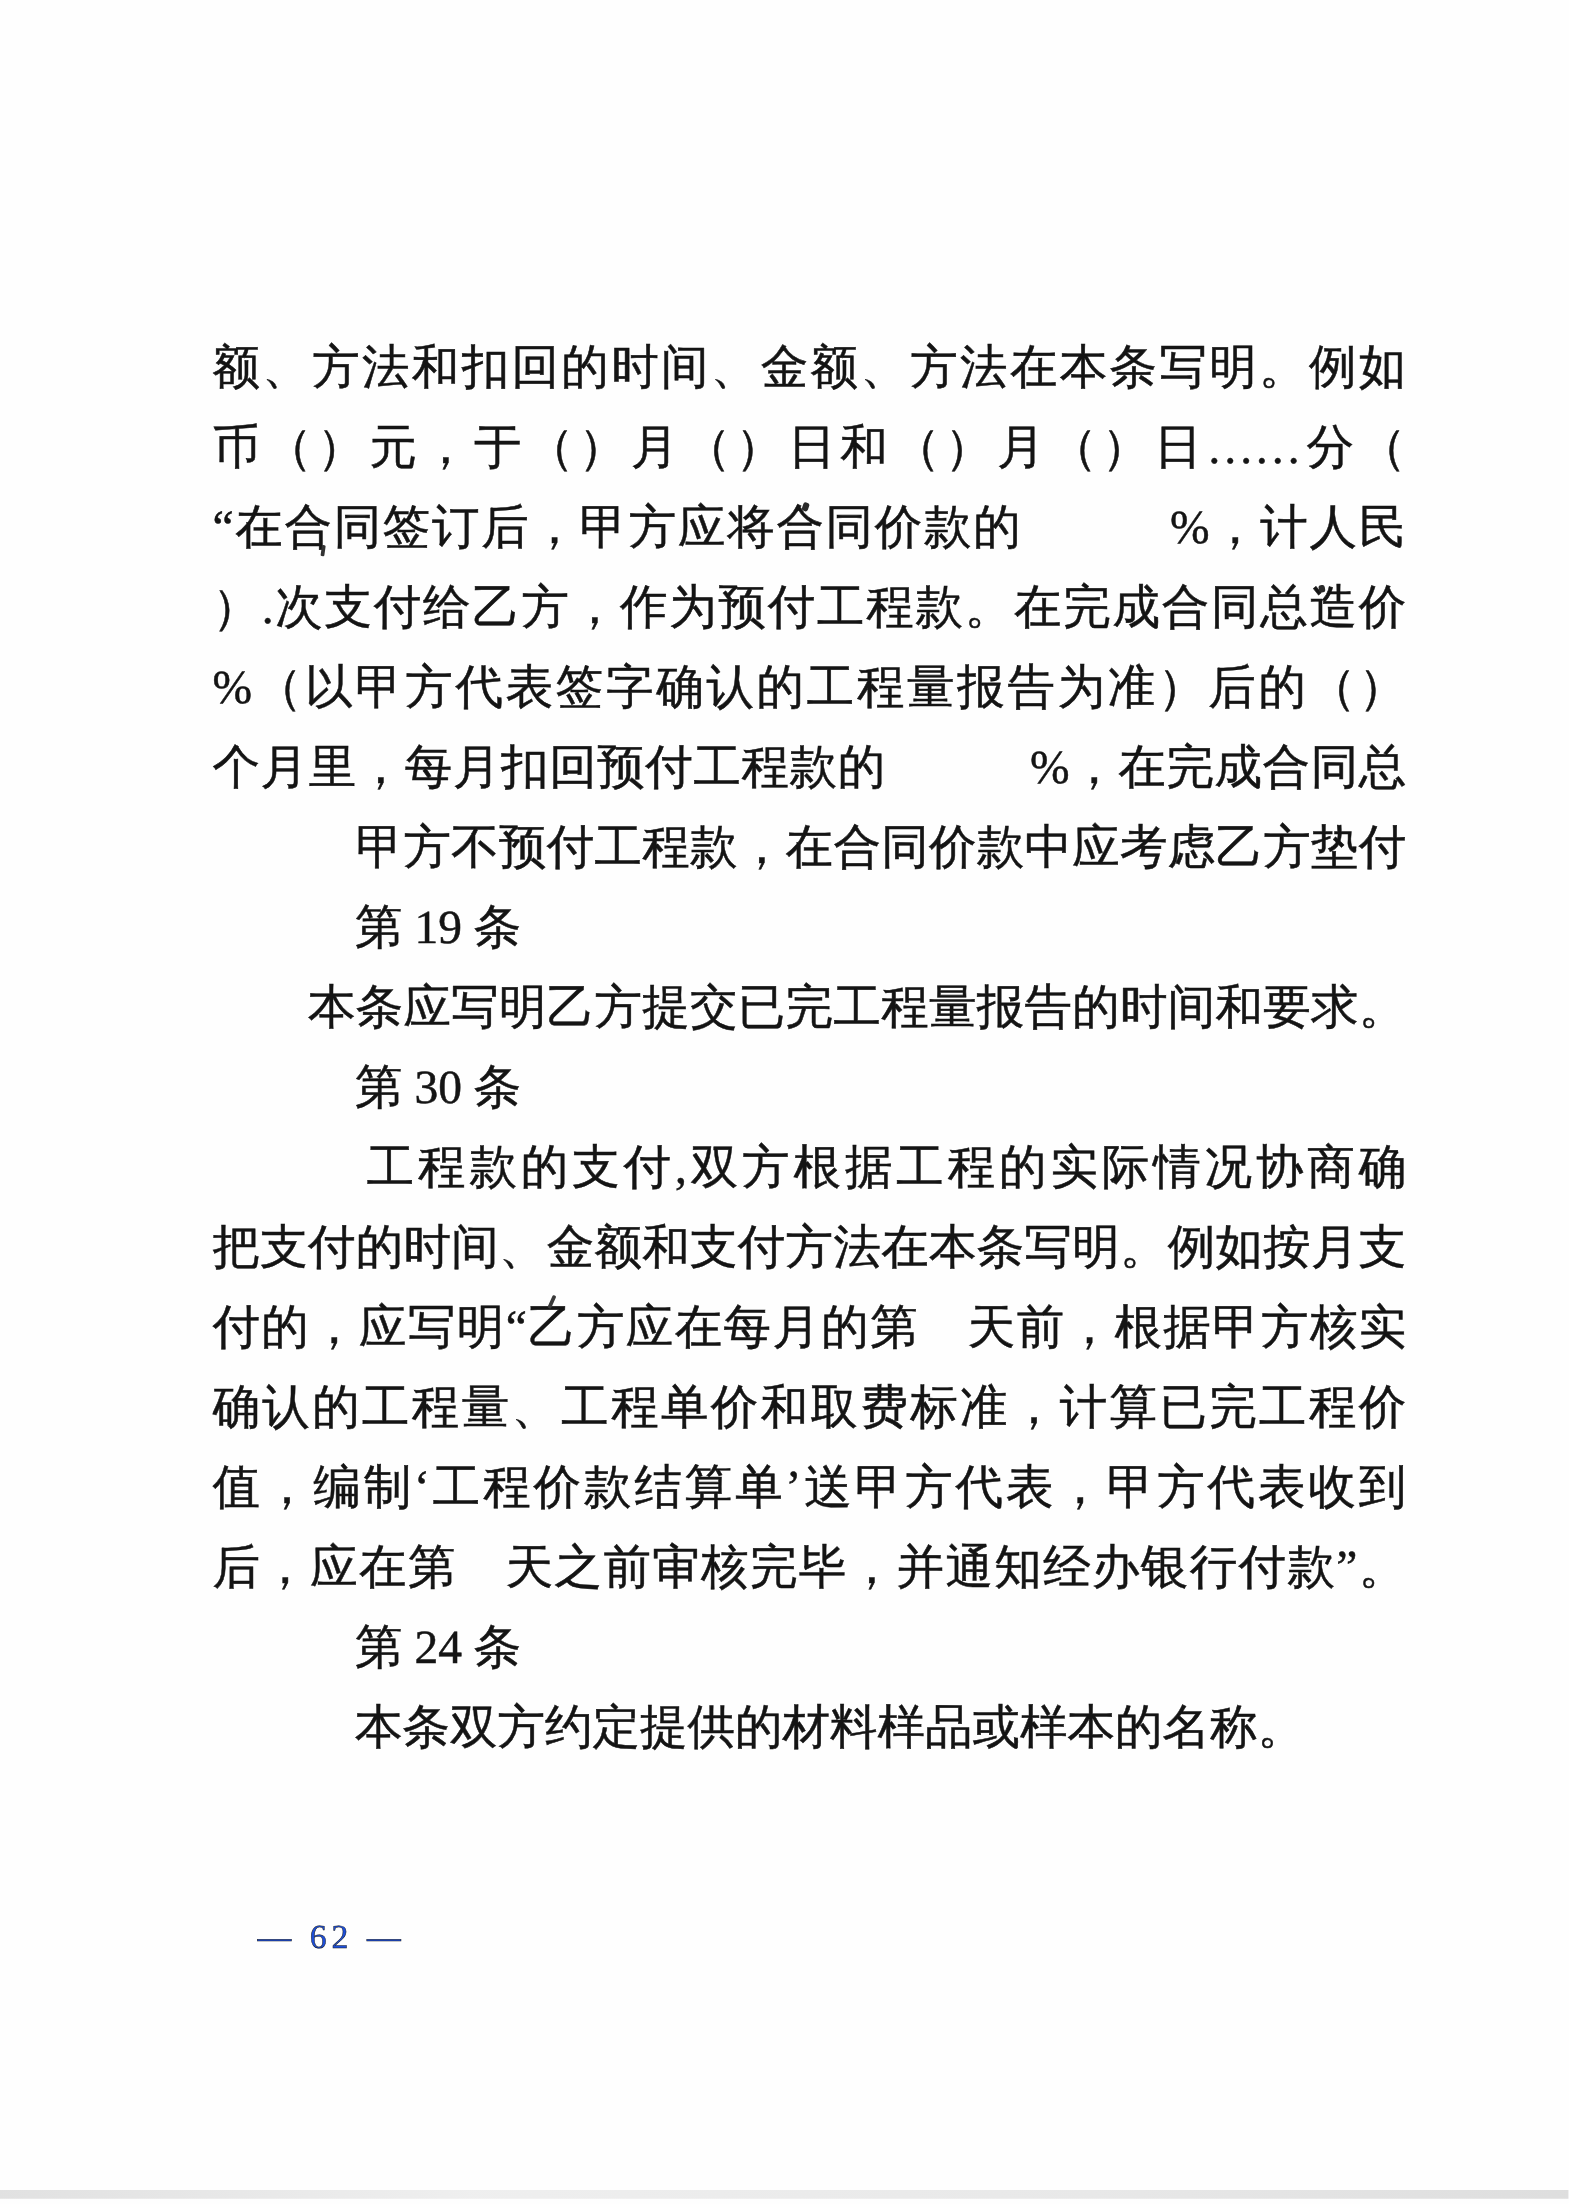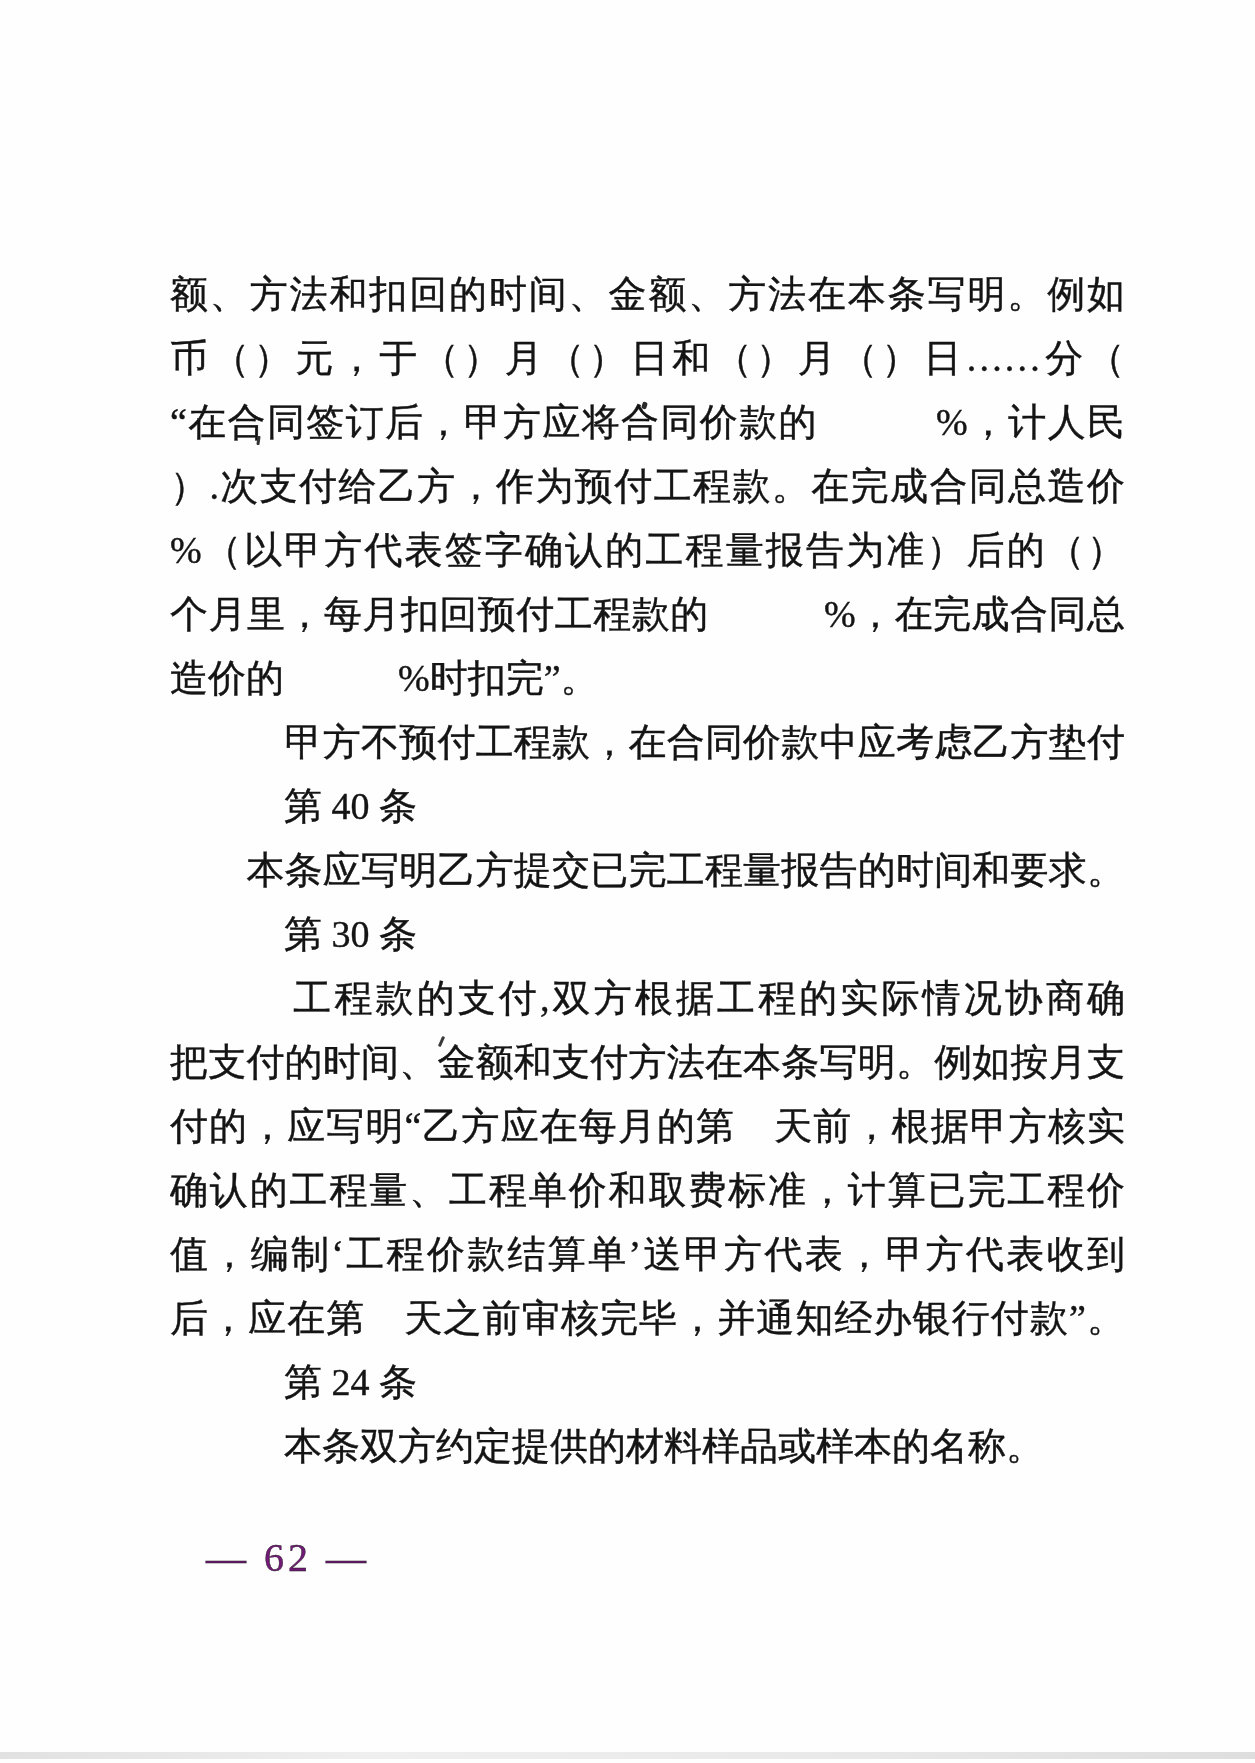--- a/index.html
+++ b/index.html
@@ -33,22 +33,22 @@
   .line.j {
     white-space: normal;
     text-align: justify;
     text-align-last: justify;
     overflow: hidden;
   }
   .footer {
     position: absolute;
     left: 206px;
     top: 1534px;
-    font-size: 40px;
-    color: #701a75;
+    font-size: 27px;
+    color: #1d4ed8;
     letter-spacing: 4px;
     white-space: nowrap;
     -webkit-text-stroke: 0.4px #1a1a1a;
   }
   
   .artifact {
     position: absolute;
     background: #2a2a2a;
   }
   .a-dot1 { left: 642px; top: 402px; width: 5px; height: 7px; transform: rotate(18deg); border-radius: 2px; }
@@ -70,23 +70,22 @@
 
 <div class="page">
 
   <div class="text-block">
     <div class="line j">额、方法和扣回的时间、金额、方法在本条写明。例如</div>
     <div class="line j">币（）元，于（）月（）日和（）月（）日……分（</div>
     <div class="line j">“在合同签订后，甲方应将合同价款的　　　%，计人民</div>
     <div class="line j">）.次支付给乙方，作为预付工程款。在完成合同总造价</div>
     <div class="line j">%（以甲方代表签字确认的工程量报告为准）后的（）</div>
     <div class="line j">个月里，每月扣回预付工程款的　　　%，在完成合同总</div>
-    <div class="line">造价的　　　%时扣完”。</div>
     <div class="line j">　　　甲方不预付工程款，在合同价款中应考虑乙方垫付工</div>
-    <div class="line">　　　第 40 条</div>
+    <div class="line">　　　第 19 条</div>
     <div class="line j">　　本条应写明乙方提交已完工程量报告的时间和要求。</div>
     <div class="line">　　　第 30 条</div>
     <div class="line j">　　　工程款的支付,双方根据工程的实际情况协商确定，</div>
     <div class="line j">把支付的时间、金额和支付方法在本条写明。例如按月支</div>
     <div class="line j">付的，应写明“乙方应在每月的第　天前，根据甲方核实</div>
     <div class="line j">确认的工程量、工程单价和取费标准，计算已完工程价</div>
     <div class="line j">值，编制‘工程价款结算单’送甲方代表，甲方代表收到</div>
     <div class="line j">后，应在第　天之前审核完毕，并通知经办银行付款”。</div>
     <div class="line">　　　第 24 条</div>
     <div class="line">　　　本条双方约定提供的材料样品或样本的名称。</div>

